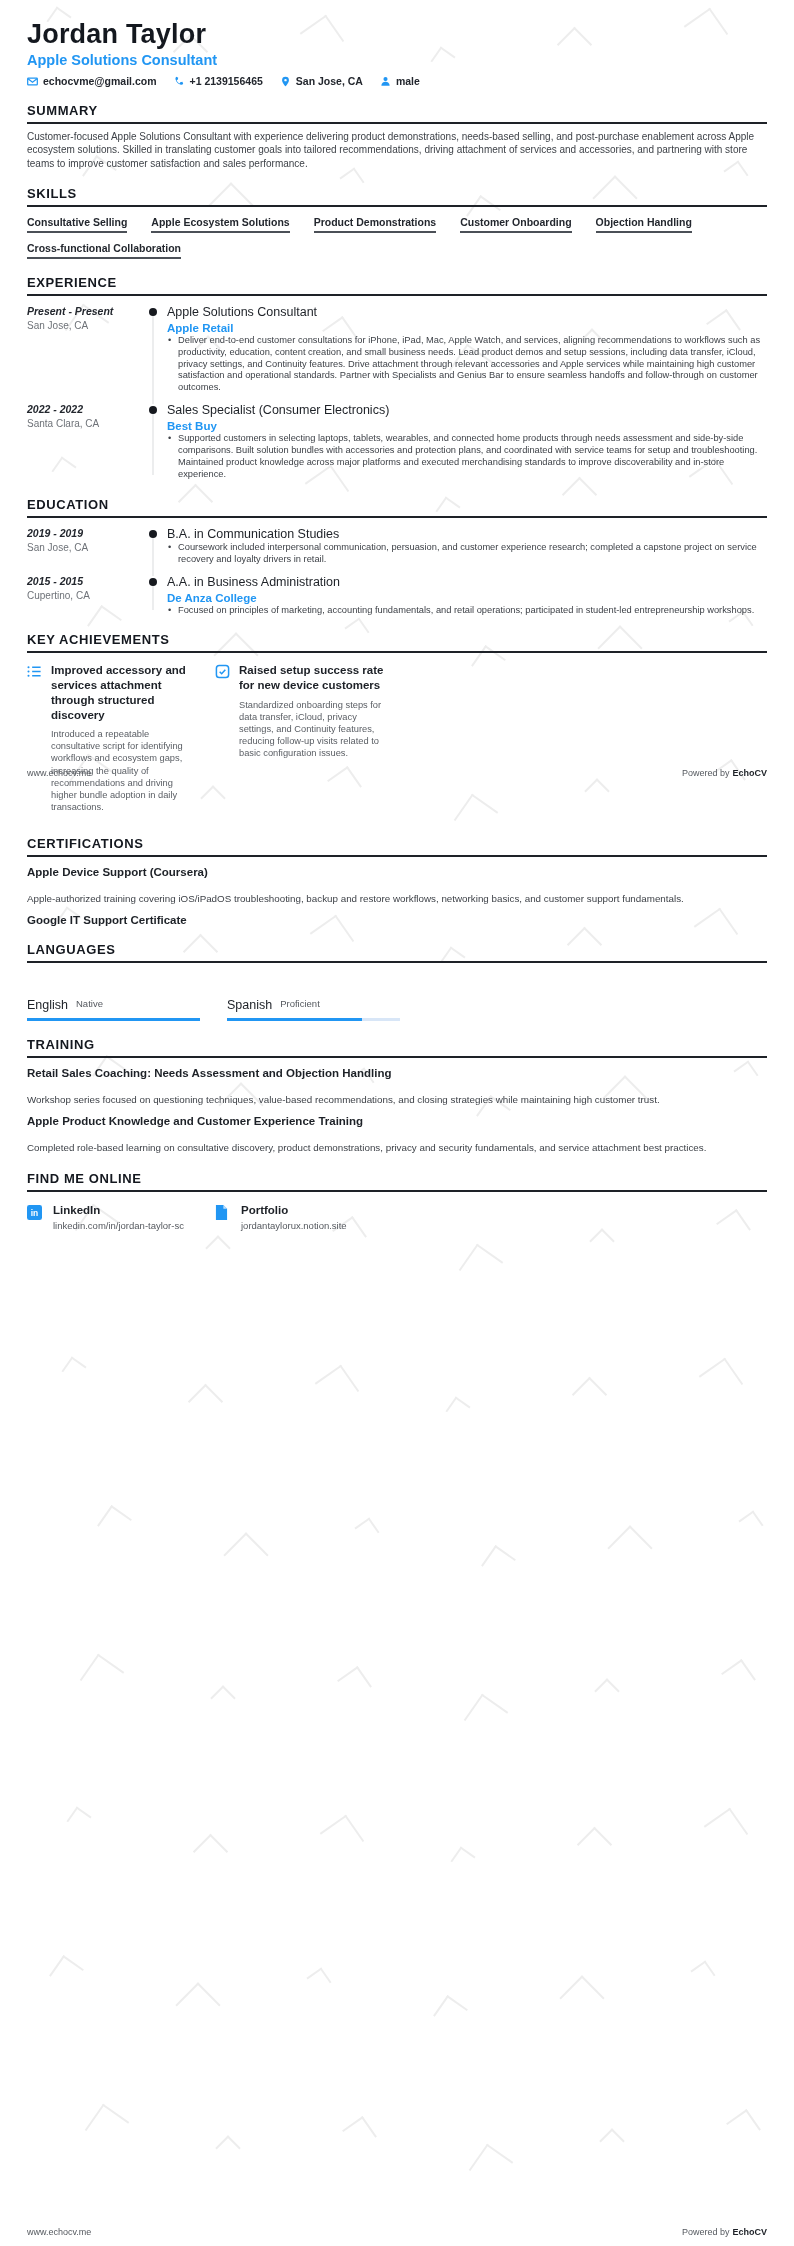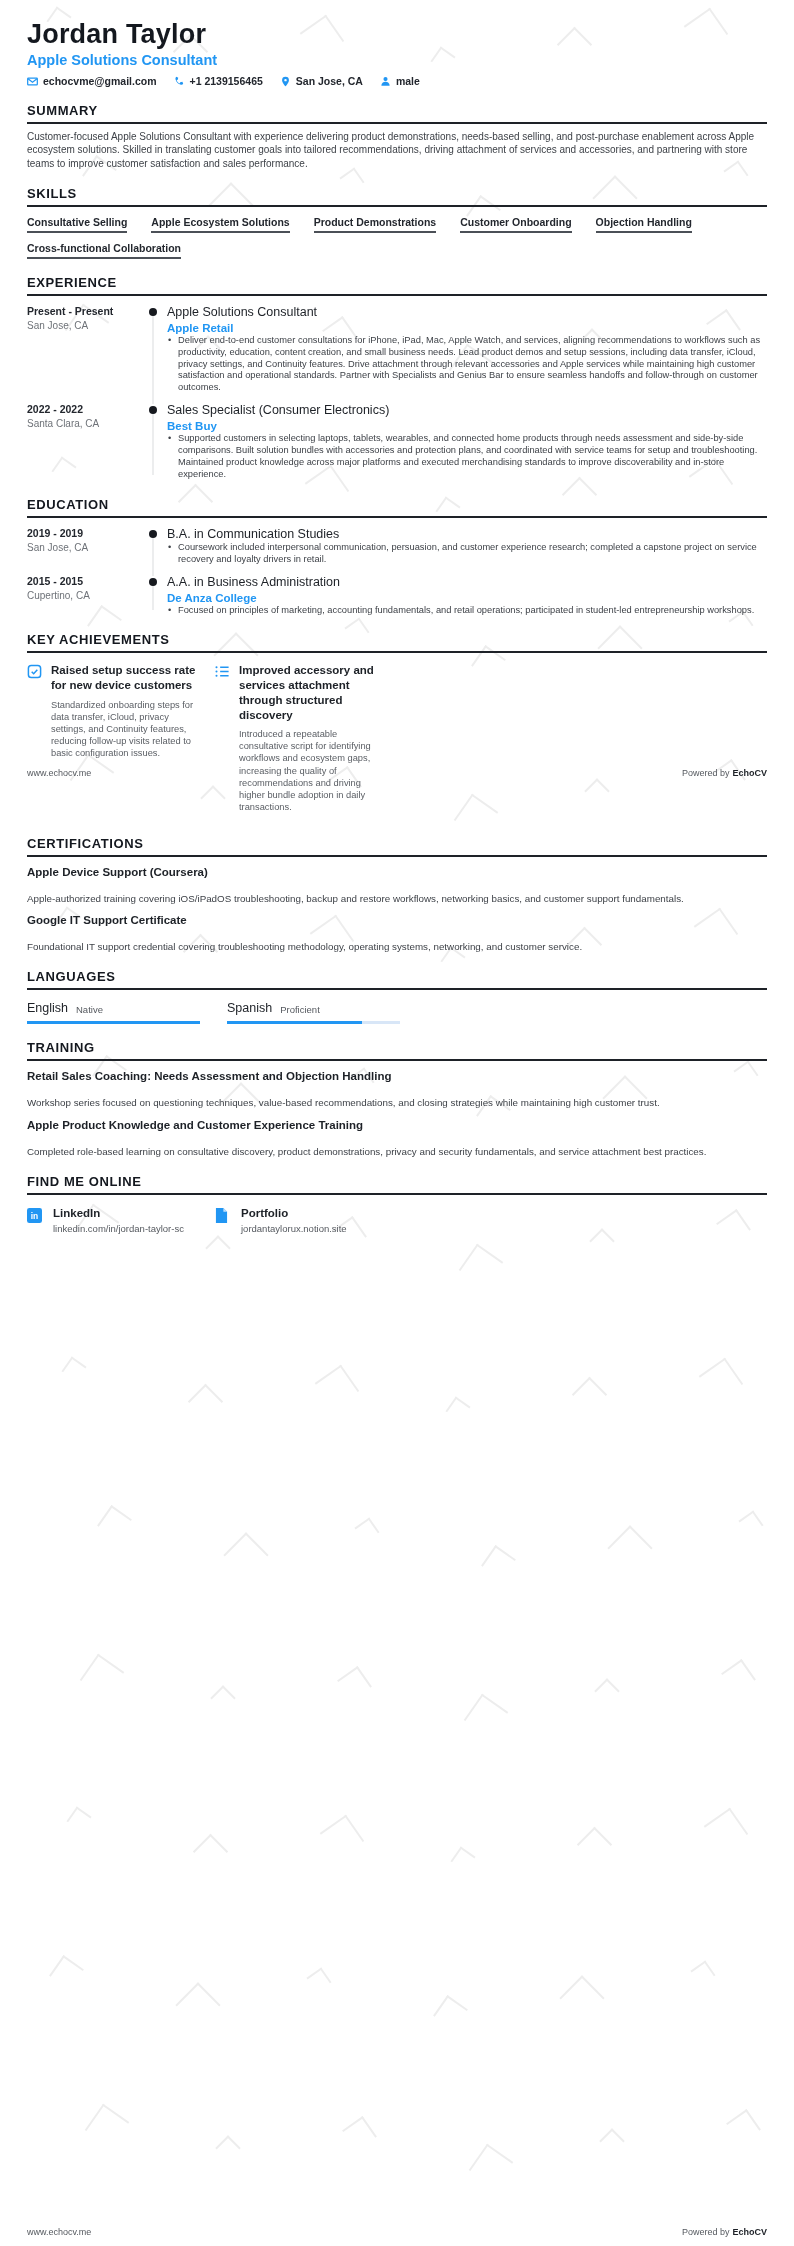--- a/index.html
+++ b/index.html
@@ -23,21 +23,21 @@
   .section-title { font-size:13px; font-weight:800; letter-spacing:.6px; color:#14181f; padding-bottom:4px; border-bottom:2px solid #1e2228; }
 
   .summary-text { margin-top:6px; font-size:10px; line-height:1.32; color:var(--body); }
 
   .skills-group { margin-top:7px; font-size:11.5px; font-weight:bold; color:var(--accent); }
   .skill-tags { display:flex; flex-wrap:wrap; column-gap:24px; }
   .skill-tag { margin-top:9px; padding-bottom:3px; font-size:10.5px; font-weight:bold; color:#23272e; border-bottom:2px solid #4b5057; }
 
   .entries { }
   .entry { display:grid; grid-template-columns:112px 28px 1fr; padding-top:9px; }
-  .dates { font-size:10.5px; font-weight:bold; color:#23272e; }
+  .dates { font-size:10.5px; font-weight:bold; color:#23272e;font-style:italic; }
   .loc { margin-top:3px; font-size:10px; color:#6e7278; }
   .tl { position:relative; }
   .tl::before { content:""; position:absolute; left:50%; top:8px; bottom:-10px; width:1px; background:#d9dbde; transform:translateX(-50%); }
   .entry:last-child .tl::before { bottom:6px; }
   .dot { position:absolute; left:50%; top:3px; width:8px; height:8px; background:#16191f; border-radius:50%; transform:translateX(-50%); }
   .role { font-size:12.5px; color:var(--ink); }
   .company { margin-top:3px; font-size:11.5px; font-weight:bold; color:var(--accent); }
   .bullets { margin-top:1px; }
   .bullet { position:relative; padding-left:11px; font-size:9.3px; line-height:1.28; color:var(--body); }
   .bullet::before { content:"\2022"; position:absolute; left:1px; top:0; }
@@ -46,21 +46,21 @@
   .ach { display:flex; gap:9px; }
   .ach-icon { flex:0 0 15px; color:var(--accent); padding-top:1px; }
   .ach-head { font-size:11.5px; font-weight:bold; line-height:1.28; color:var(--ink); }
   .ach-text { margin-top:6px; font-size:9.3px; line-height:1.3; color:#5a5e64; }
 
   .first { margin-top:0; }
   .item-name { margin-top:9px; font-size:11.5px; font-weight:bold; color:var(--ink); }
   .item-desc { margin-top:14px; font-size:9.8px; line-height:1.35; color:var(--body); }
 
   .lang-grid { margin-top:11px; display:grid; grid-template-columns:173px 173px; column-gap:27px; }
-  .lang-head { display:flex; align-items:flex-end; gap:8px; }
+  .lang-head { display:flex; align-items:flex-start; gap:8px;margin-top:24px; }
   .lang-name { font-size:12.5px; color:var(--ink); }
   .lang-level { font-size:9.5px; color:var(--muted); }
   .lang-bar { margin-top:6px; height:3px; background:#d8e6f7; }
   .lang-fill { height:100%; background:var(--accent); }
 
   .links-grid { margin-top:12px; display:grid; grid-template-columns:172px 172px; column-gap:16px; align-items:start; }
   .link-item { display:flex; gap:10px; text-decoration:none; color:inherit; }
   .link-icon { flex:0 0 16px; color:var(--accent); padding-top:1px; }
   .link-name { font-size:11.5px; font-weight:bold; color:var(--ink); }
   .link-url { margin-top:4px; font-size:9.5px; color:var(--muted); }
@@ -299,36 +299,36 @@
           </div>
         </div>
       </div>
     </div>
 
     <div class="section">
       <div class="section-title">KEY ACHIEVEMENTS</div>
       <div class="ach-grid">
         <div class="ach">
           <span class="ach-icon"><svg width="15" height="15" viewBox="0 0 16 16" fill="none" stroke="currentColor" stroke-width="1.6">
+                <path d="M5.5 3.5h9M5.5 8h9M5.5 12.5h9"></path>
+                <path d="M1.6 3.5h.01M1.6 8h.01M1.6 12.5h.01" stroke-width="2.2" stroke-linecap="round"></path>
+              </svg></span>
+          <div>
+            <div class="ach-head">Improved accessory and services attachment through structured discovery</div>
+            <div class="ach-text">Introduced a repeatable consultative script for identifying workflows and ecosystem gaps, increasing the quality of recommendations and driving higher bundle adoption in daily transactions.</div>
+          </div>
+        </div>
+        <div class="ach">
+          <span class="ach-icon"><svg width="15" height="15" viewBox="0 0 16 16" fill="none" stroke="currentColor" stroke-width="1.6">
                 <rect x="1.5" y="1.5" width="13" height="13" rx="3"></rect>
                 <path d="M5 8.3l2.1 2.1L11 6.2"></path>
               </svg></span>
           <div>
             <div class="ach-head">Raised setup success rate for new device customers</div>
             <div class="ach-text">Standardized onboarding steps for data transfer, iCloud, privacy settings, and Continuity features, reducing follow-up visits related to basic configuration issues.</div>
-          </div>
-        </div>
-        <div class="ach">
-          <span class="ach-icon"><svg width="15" height="15" viewBox="0 0 16 16" fill="none" stroke="currentColor" stroke-width="1.6">
-                <path d="M5.5 3.5h9M5.5 8h9M5.5 12.5h9"></path>
-                <path d="M1.6 3.5h.01M1.6 8h.01M1.6 12.5h.01" stroke-width="2.2" stroke-linecap="round"></path>
-              </svg></span>
-          <div>
-            <div class="ach-head">Improved accessory and services attachment through structured discovery</div>
-            <div class="ach-text">Introduced a repeatable consultative script for identifying workflows and ecosystem gaps, increasing the quality of recommendations and driving higher bundle adoption in daily transactions.</div>
           </div>
         </div>
       </div>
     </div>
 
     <div class="footer">
       <span>www.echocv.me</span>
       <span><span>Powered by</span><span class="brand">EchoCV</span></span>
     </div>
   </div>
@@ -336,21 +336,20 @@
   <div class="page page2">
 
     <div class="section first">
       <div class="section-title">CERTIFICATIONS</div>
       <div>
         <div class="item-name">Apple Device Support (Coursera)</div>
         <div class="item-desc">Apple-authorized training covering iOS/iPadOS troubleshooting, backup and restore workflows, networking basics, and customer support fundamentals.</div>
       </div>
       <div>
         <div class="item-name">Google IT Support Certificate</div>
-        <div class="item-desc">Foundational IT support credential covering troubleshooting methodology, operating systems, networking, and customer service.</div>
       </div>
     </div>
 
     <div class="section">
       <div class="section-title">LANGUAGES</div>
       <div class="lang-grid">
         <div>
           <div class="lang-head">
             <span class="lang-name">English</span>
             <span class="lang-level">Native</span>

